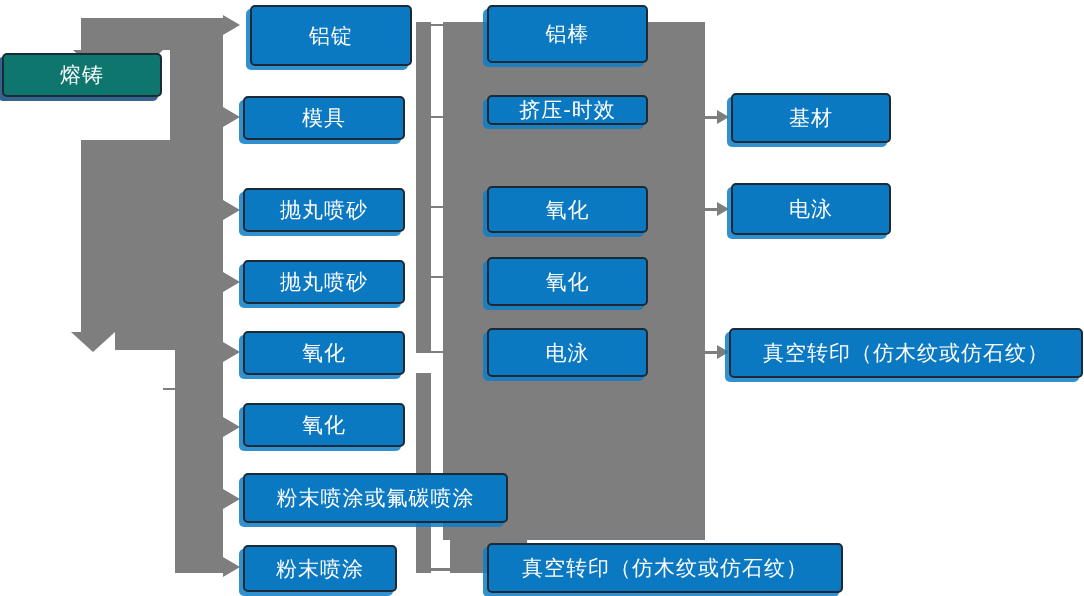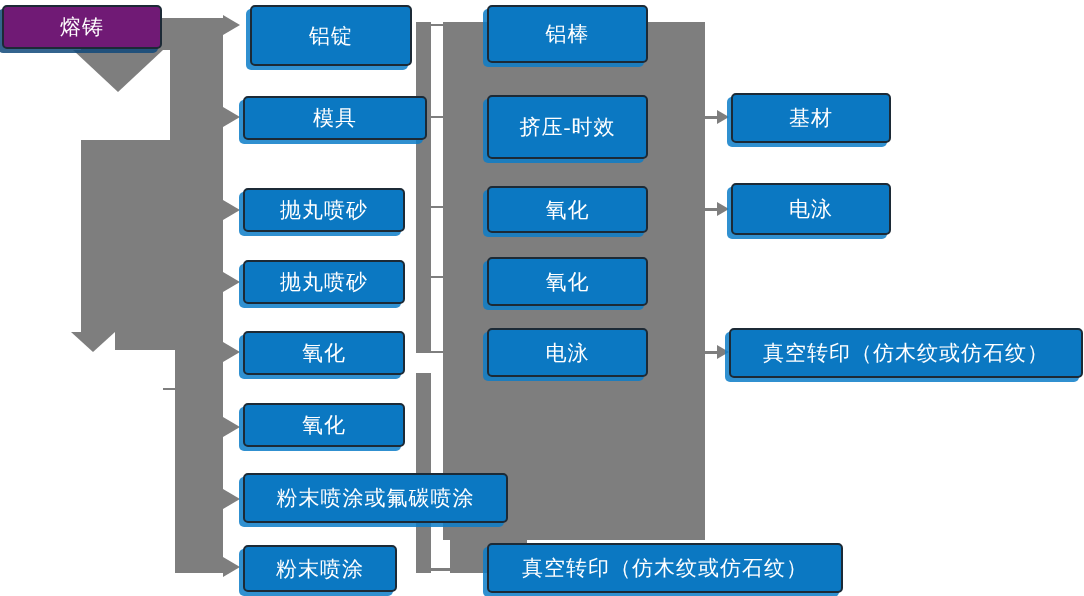--- a/index.html
+++ b/index.html
@@ -8,50 +8,50 @@
     font-family:"DejaVu Sans",sans-serif;overflow:hidden;
   }
   
   .node{
     position:absolute;display:flex;align-items:center;justify-content:center;
     color:#ffffff;font-size:21px;font-weight:500;letter-spacing:1px;
     border:2px solid #1c2a36;border-radius:5px;box-sizing:border-box;
     white-space:nowrap;
   }
   .blue{background:#0b78c2;box-shadow:-4px 4px 0 rgba(12,125,200,0.85);}
-  .navy{background:#701a75;box-shadow:-4px 4px 0 rgba(17,73,122,0.85);}
+  .navy{background:#0f766e;box-shadow:-4px 4px 0 rgba(17,73,122,0.85);margin-top:48px;}
   
   .gray{position:absolute;background:#7e7e7e;}
   .tri{position:absolute;width:0;height:0;background:none;}
   
   .down1{left:73px;top:50px;border-left:45px solid transparent;border-right:45px solid transparent;border-top:42px solid #7e7e7e;}
   .down2{left:71px;top:332px;border-left:22px solid transparent;border-right:22px solid transparent;border-top:20px solid #7e7e7e;}
   
   .ar{border-top:10px solid transparent;border-bottom:10px solid transparent;border-left:17px solid #7e7e7e;left:223px;}
   
   .rline{left:705px;width:13px;height:3px;}
   .rhead{left:717px;border-top:7px solid transparent;border-bottom:7px solid transparent;border-left:12px solid #7e7e7e;}
   
   .mline{left:431px;width:12px;height:2px;}
   
   .n-c1-0{left:2px;top:5px;width:160px;height:44px;}
   .n-c1-1{left:2px;top:96px;width:160px;height:44px;}
   .n-c1-2{left:2px;top:368px;width:161px;height:44px;}
   
   .n-c2-0{left:250px;top:5px;width:162px;height:61px;}
-  .n-c2-1{left:243px;top:96px;width:184px;height:44px;}
+  .n-c2-1{left:243px;top:96px;width:162px;height:44px;}
   .n-c2-2{left:243px;top:188px;width:162px;height:44px;}
   .n-c2-3{left:243px;top:260px;width:162px;height:44px;}
   .n-c2-4{left:243px;top:331px;width:162px;height:44px;}
   .n-c2-5{left:243px;top:403px;width:162px;height:44px;}
   .n-c2-6{left:243px;top:473px;width:265px;height:50px;}
   .n-c2-7{left:243px;top:545px;width:154px;height:47px;}
   
   .n-c3-0{left:487px;top:5px;width:161px;height:58px;}
-  .n-c3-1{left:487px;top:95px;width:161px;height:64px;font-family:Liberation Serif, serif;}
+  .n-c3-1{left:487px;top:95px;width:161px;height:30px;}
   .n-c3-2{left:487px;top:186px;width:161px;height:47px;}
   .n-c3-3{left:487px;top:257px;width:161px;height:49px;}
   .n-c3-4{left:487px;top:328px;width:161px;height:49px;}
   .n-c3-5{left:487px;top:543px;width:356px;height:50px;}
   
   .n-c4-0{left:731px;top:93px;width:160px;height:50px;}
   .n-c4-1{left:731px;top:183px;width:160px;height:52px;}
   .n-c4-2{left:729px;top:328px;width:354px;height:50px;}
 </style>
 </head>

